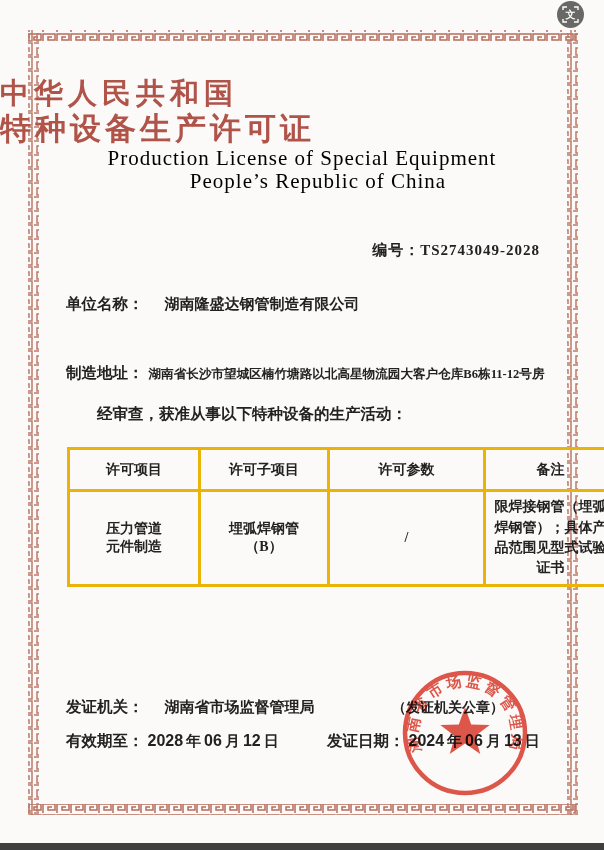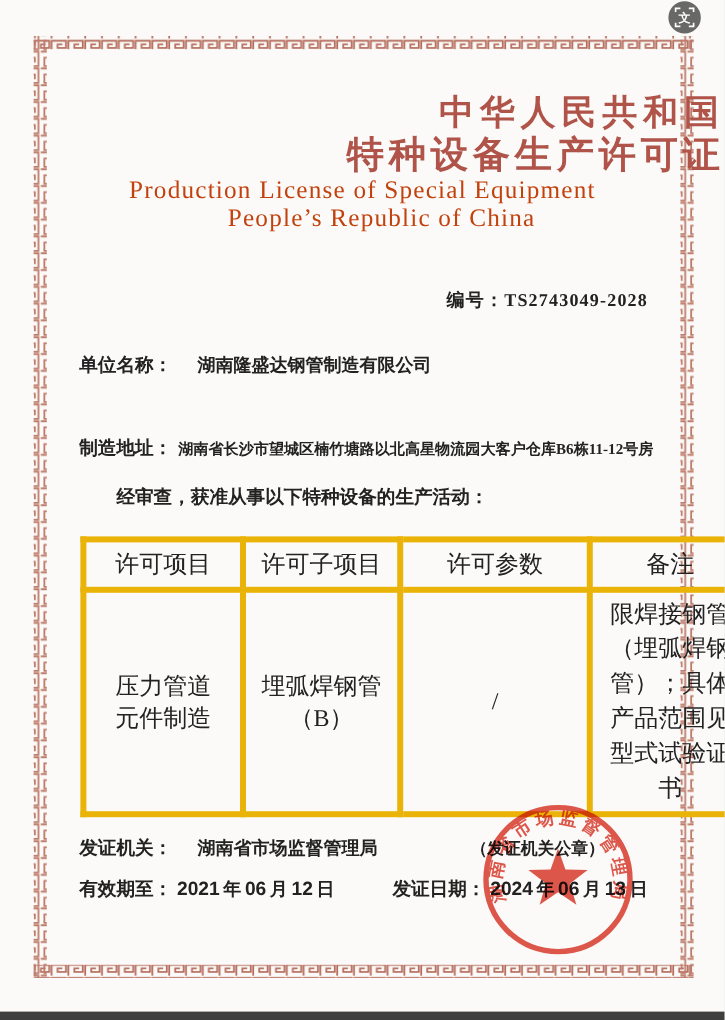--- a/index.html
+++ b/index.html
@@ -4,45 +4,45 @@
 <style>
   html,body{margin:0;padding:0;background:#e9e9e9;}
   .page{position:relative;width:604px;height:850px;background:#fbfaf8;overflow:hidden;
         font-family:"Liberation Serif",serif;color:#222;}
   
   .frame-svg{position:absolute;left:0;top:0;}
   
   .translate-btn{position:absolute;left:557px;top:1px;width:27px;height:27px;border-radius:50%;
         background:#4d4d4dd9;display:flex;align-items:center;justify-content:center;cursor:pointer;}
   
-  .t-cn{position:absolute;left:0;width:604px;text-align:right;color:#b0544a;font-weight:bold;}
+  .t-cn{position:absolute;left:0;width:604px;text-align:left;color:#b0544a;font-weight:bold;}
   .t-cn1{top:74px;font-size:29px;letter-spacing:5px;}
   .t-cn2{top:108px;font-size:31px;letter-spacing:4px;}
-  .t-en{position:absolute;left:0;width:604px;text-align:center;color:#c2410c;
+  .t-en{position:absolute;left:0;width:604px;text-align:center;color:#000000;
         font-size:21px;letter-spacing:1px;}
   .t-en1{top:146px;}
   .t-en2{top:169px;padding-left:16px;}
   
   .license-no{position:absolute;top:241px;left:0;width:540px;text-align:right;
         font-size:15px;font-weight:bold;letter-spacing:1px;}
   
   .info-line{position:absolute;left:66px;width:486px;white-space:nowrap;}
   .lbl{font-weight:bold;font-size:15.5px;text-align:center;}
   .val{font-weight:bold;font-size:15px;margin-left:21px;}
   .val-sm{font-weight:600;font-size:12.6px;margin-left:5px;letter-spacing:0;}
   .l-company{top:294px;}
   .l-address{top:329px;}
   .l-mfg{top:363px;}
   .statement{position:absolute;left:66px;top:404px;width:480px;text-indent:2em;
         font-size:15.5px;font-weight:bold;}
   
   table.lic{position:absolute;left:67px;top:447px;width:481px;border-collapse:collapse;
         table-layout:fixed;}
-  table.lic th,table.lic td{border:5px solid #eab308;font-size:20px;text-align:center;
-        vertical-align:middle;padding:4px 7px;font-weight:normal;}
+  table.lic th,table.lic td{border:3px solid #eab308;font-size:14px;text-align:center;
+        vertical-align:middle;padding:4px 7px;font-weight:bold;}
   table.lic{border:2px solid #2b2b2b;}
   th.c1,td.c1{width:114px;} th.c2,td.c2{width:112px;} th.c3,td.c3{width:139px;} th.c4,td.c4{width:115px;}
   tr.hdr{height:42px;} tr.bdy{height:95px;}
   td.c4{text-align:left;line-height:1.45;}
   
   .f-line{position:absolute;left:66px;white-space:nowrap;}
   .f-authority{top:697px;}
   .seal-note{position:absolute;left:392px;top:699px;font-size:14px;font-weight:bold;}
   .f-dates{top:731px;}
   .date-num{font-family:"Liberation Sans",sans-serif;font-weight:bold;font-size:16px;}
@@ -121,21 +121,21 @@
   </tbody>
     </table>
 
   <div class="f-line f-authority">
     <span class="lbl">发证机关：</span><span class="val">湖南省市场监督管理局</span>
   </div>
   <div class="seal-note">（发证机关公章）</div>
 
   <div class="f-line f-dates">
     <span class="lbl">有效期至：</span>
-    <span class="date-num">2021</span><span class="date-unit">年</span><span class="date-num">06</span><span class="date-unit">月</span><span class="date-num">12</span><span class="date-unit">日</span>
+    <span class="date-num">2028</span><span class="date-unit">年</span><span class="date-num">06</span><span class="date-unit">月</span><span class="date-num">12</span><span class="date-unit">日</span>
   </div>
 
   <div class="f-issue">
     <span class="lbl">发证日期：</span>
     <span class="date-num">2024</span><span class="date-unit">年</span><span class="date-num">06</span><span class="date-unit">月</span><span class="date-num">13</span><span class="date-unit">日</span>
   </div>
 
   <svg class="stamp" width="170" height="170" viewBox="0 0 170 170">
     <circle cx="85" cy="85" r="60" fill="none" stroke="#dc3a2c" stroke-width="4.5"></circle>
     <path d="M85,59 L91.2,76.5 L109.7,77 L95,88.2 L100.3,106 L85,95.5 L69.7,106 L75,88.2 L60.3,77 L78.8,76.5 Z" fill="#dc3a2c"></path>

